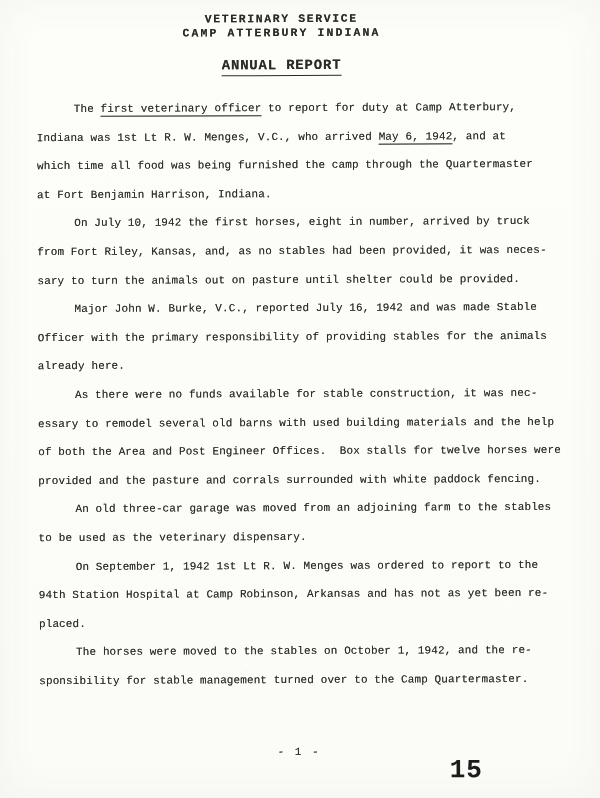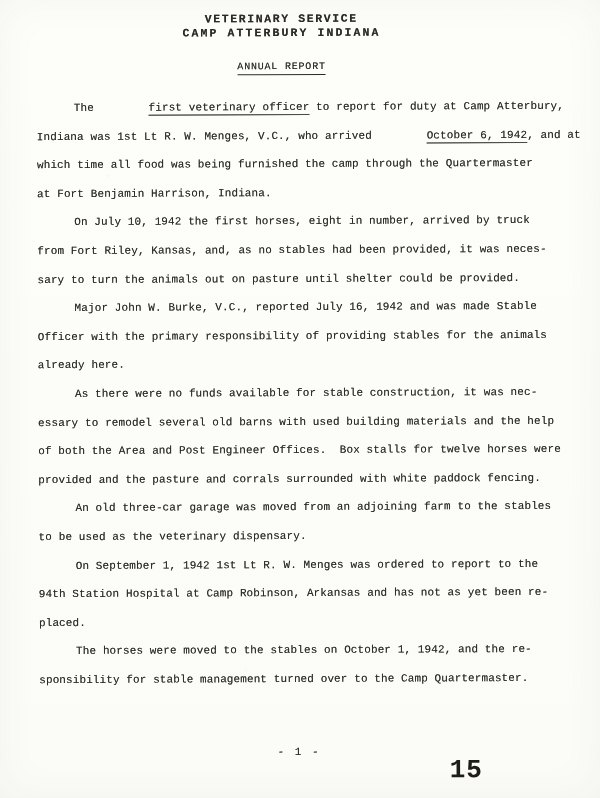--- a/index.html
+++ b/index.html
@@ -40,22 +40,22 @@
     text-shadow:0 0 0.6px rgba(43,42,38,0.65);
   }
   .hline2{letter-spacing:2.1px;}
   .title-wrap{
     text-align:center;
     padding-right:34px;
     margin-top:16px;
   }
   .title{
     display:inline-block;
-    font-size:10px;
-    font-weight:normal;
+    font-size:14px;
+    font-weight:bold;
     letter-spacing:0.8px;
     padding-bottom:2px;
     border-bottom:1.4px solid var(--ink);
     text-shadow:0 0 0.6px rgba(43,42,38,0.65);
   }
   .doc-body{
     margin:18px 30px 0 38px;
   }
   .line{
     white-space:pre;
@@ -64,21 +64,20 @@
     letter-spacing:0.1px;
     text-shadow:0 0 0.5px rgba(43,42,38,0.6);
   }
   .line.first{padding-left:37px;}
   u.pencil{
     text-decoration:underline;
     text-decoration-thickness:1.4px;
     text-decoration-color:var(--pencil);
     text-underline-offset:3.5px;
     text-decoration-skip-ink:none;
-    margin-left:48px;
   }
   .footer-page{
     position:absolute;left:276px;top:746px;
     font-size:11px;letter-spacing:2px;
     text-shadow:0 0 0.5px rgba(43,42,38,0.6);
   }
   .footer-stamp{
     position:absolute;left:448px;top:756px;
     font-size:26px;font-weight:bold;
     letter-spacing:1px;
@@ -95,21 +94,21 @@
       <div class="hline1">VETERINARY SERVICE</div>
       <div class="hline2">CAMP ATTERBURY INDIANA</div>
     </div>
 
     <div class="title-wrap">
       <span class="title">ANNUAL REPORT</span>
     </div>
 
     <div class="doc-body">
       <div class="line first">The <u class="pencil">first veterinary officer</u> to report for duty at Camp Atterbury,</div>
-      <div class="line">Indiana was 1st Lt R. W. Menges, V.C., who arrived <u class="pencil">October 6, 1942</u>, and at</div>
+      <div class="line">Indiana was 1st Lt R. W. Menges, V.C., who arrived <u class="pencil">May 6, 1942</u>, and at</div>
       <div class="line">which time all food was being furnished the camp through the Quartermaster</div>
       <div class="line">at Fort Benjamin Harrison, Indiana.</div>
 
       <div class="line first">On July 10, 1942 the first horses, eight in number, arrived by truck</div>
       <div class="line">from Fort Riley, Kansas, and, as no stables had been provided, it was neces-</div>
       <div class="line">sary to turn the animals out on pasture until shelter could be provided.</div>
 
       <div class="line first">Major John W. Burke, V.C., reported July 16, 1942 and was made Stable</div>
       <div class="line">Officer with the primary responsibility of providing stables for the animals</div>
       <div class="line">already here.</div>

